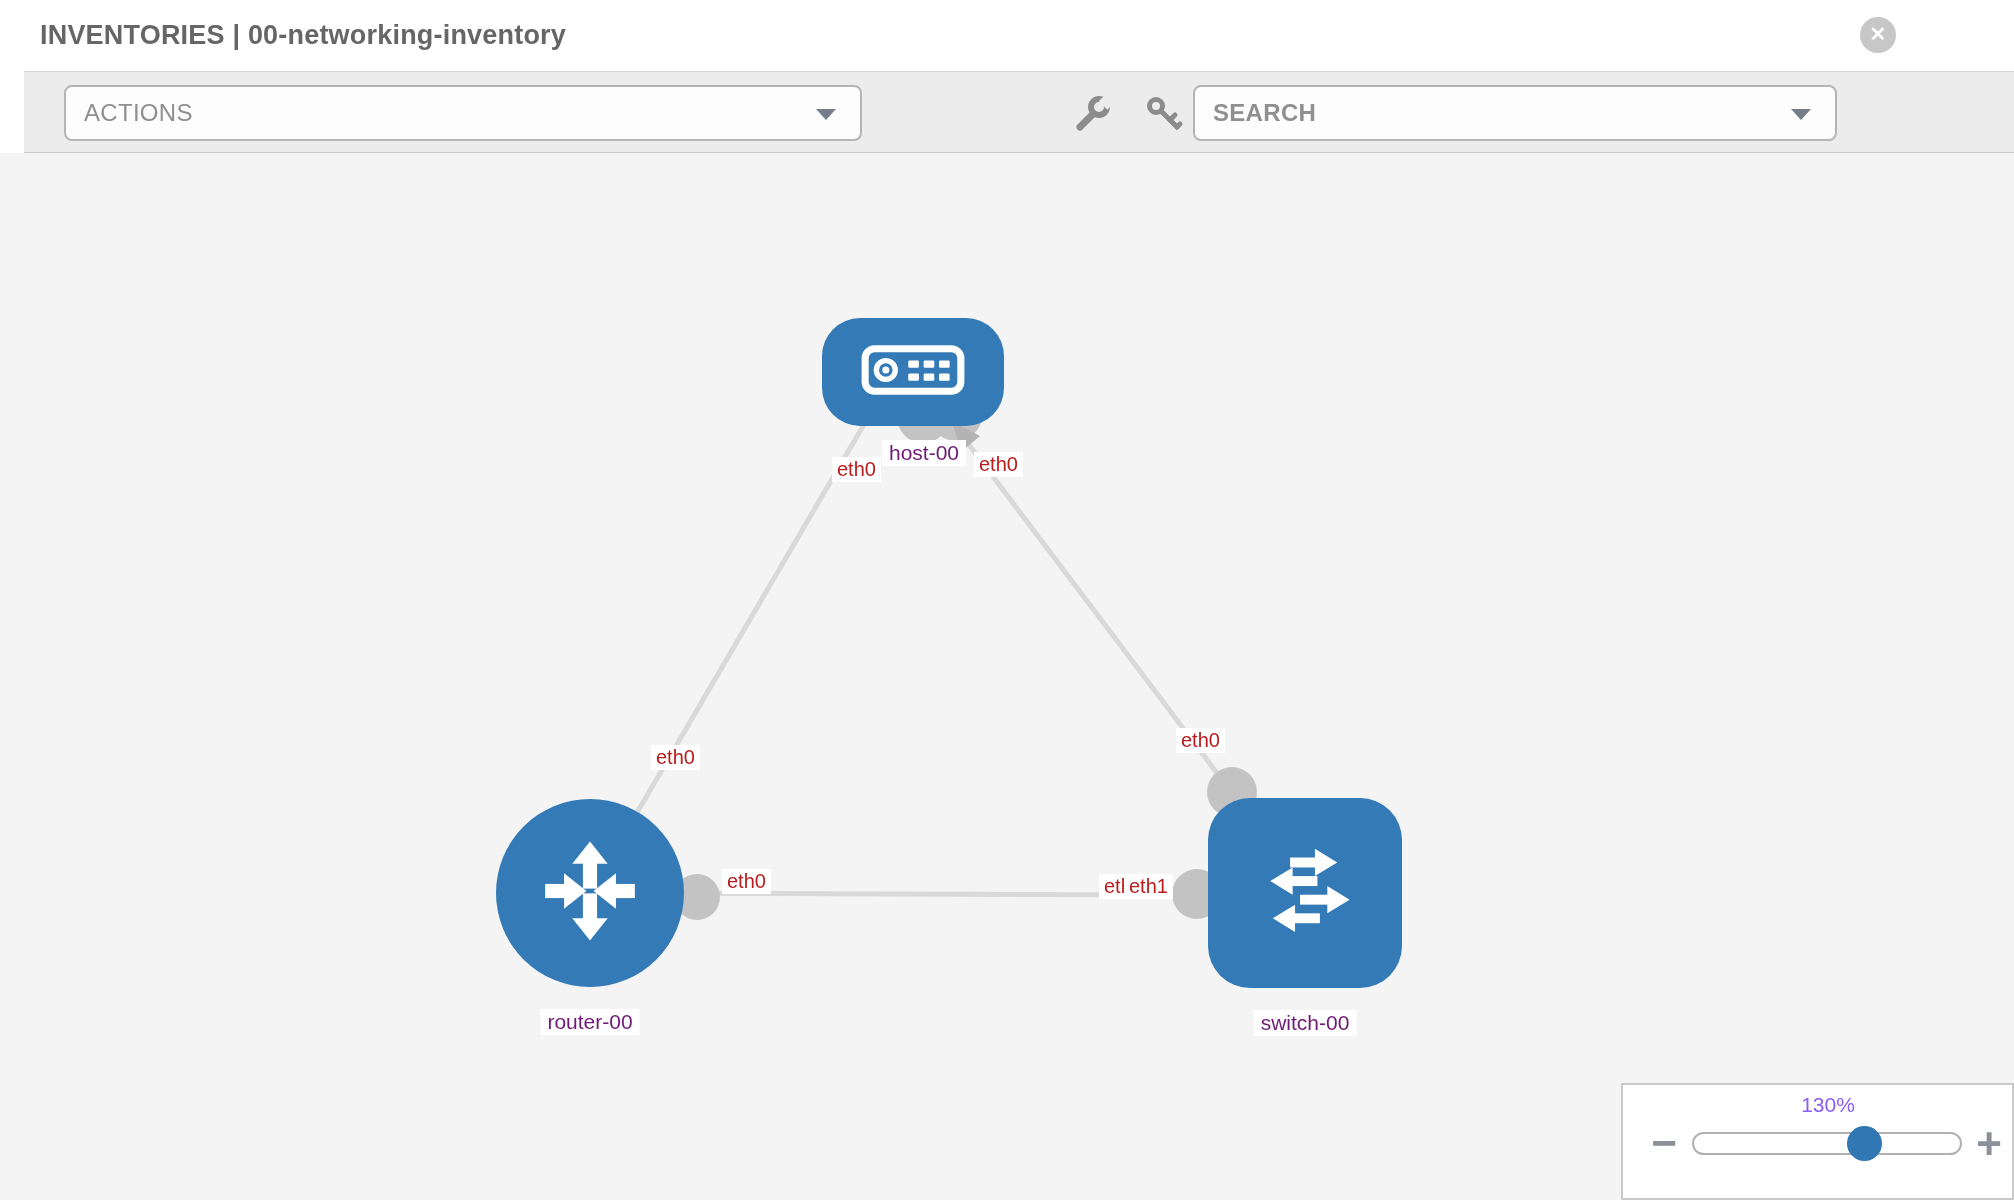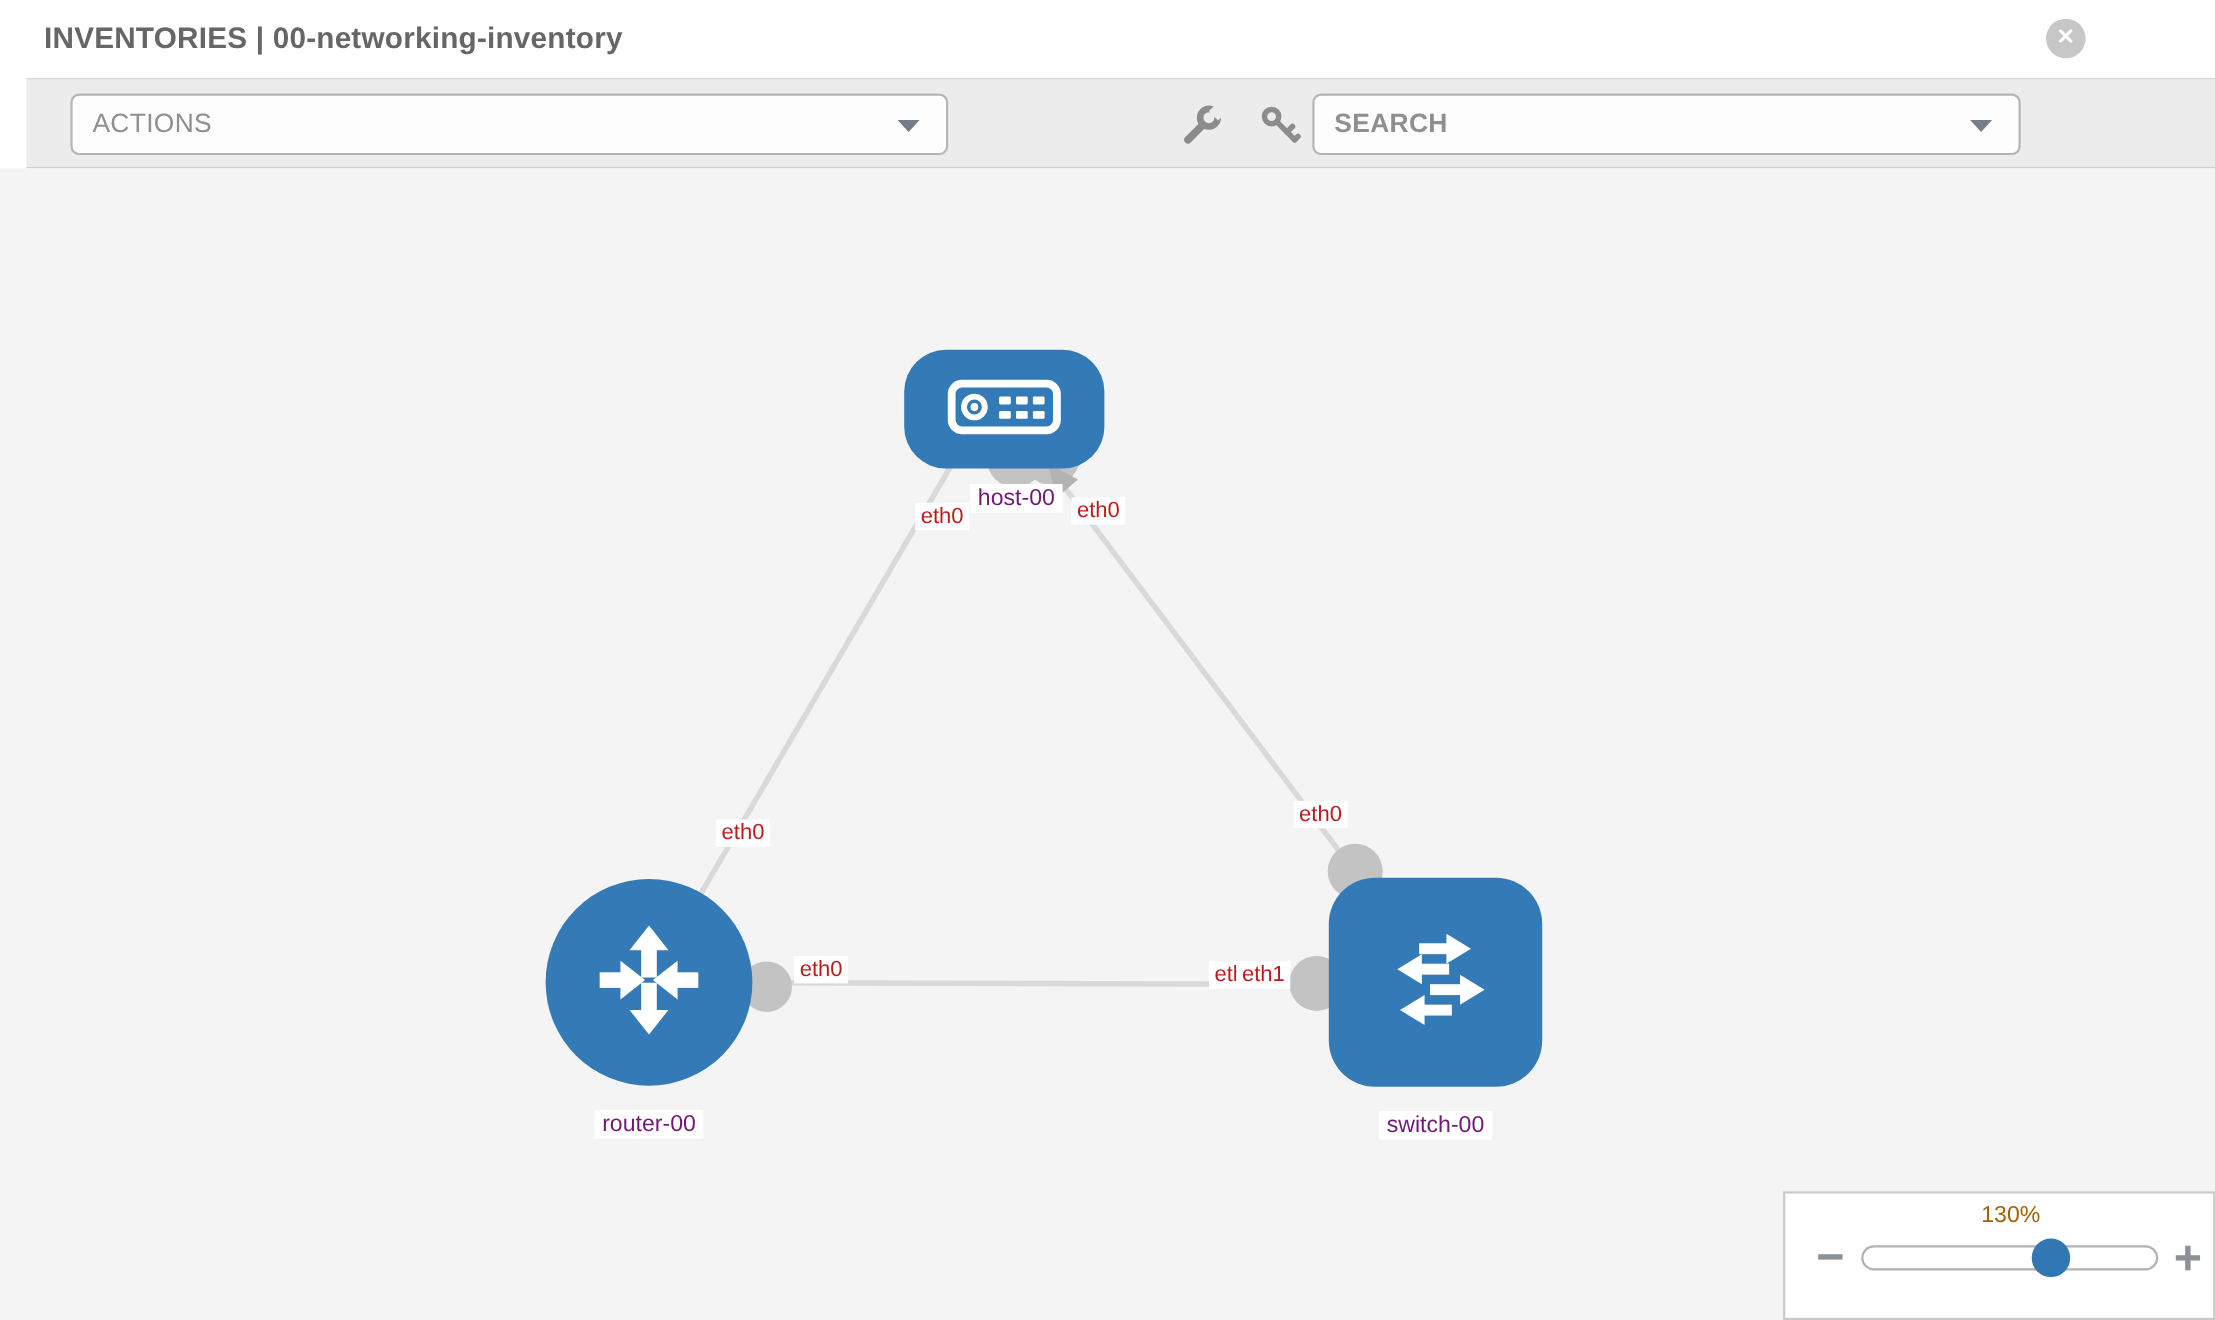--- a/index.html
+++ b/index.html
@@ -41,21 +41,21 @@
   .if-host-left   { left:832px;  top:304px; }
   .if-host-right  { left:974px;  top:299px; }
   .if-router-link { left:651px;  top:592px; }
   .if-router-right{ left:722px;  top:716px; }
   .if-switch-top  { left:1176px; top:575px; }
   .if-switch-back { left:1099px; top:721px; }
   .if-switch-front{ left:1124px; top:721px; }
 
   
   .zoom-panel { position:absolute; left:1621px; top:930px; width:393px; height:117px; background:#ffffff; border:2px solid #c9c9c9; }
-  .zoom-level { position:absolute; left:69px; top:8px; width:272px; text-align:center; font-size:21px; color:#a16207; }
+  .zoom-level { position:absolute; left:69px; top:8px; width:272px; text-align:center; font-size:21px; color:#8b5cf6; }
   .zoom-glyph { position:absolute; font-size:44px; font-weight:700; color:#8a9199; line-height:1; cursor:pointer; user-select:none; }
   .zoom-minus { left:22px; top:36px; width:38px; text-align:center; }
   .zoom-plus  { left:346px; top:37px; width:40px; text-align:center; }
   .zoom-track { position:absolute; left:69px; top:47px; width:270px; height:23px; background:#ffffff; border:2px solid #b1b1b1; border-radius:13px; cursor:pointer; }
   .zoom-handle { position:absolute; left:224px; top:41px; width:35px; height:35px; border-radius:50%; background:#3077b4; cursor:grab; }
 </style>
 </head>
 <body>
 
 <div class="window">

